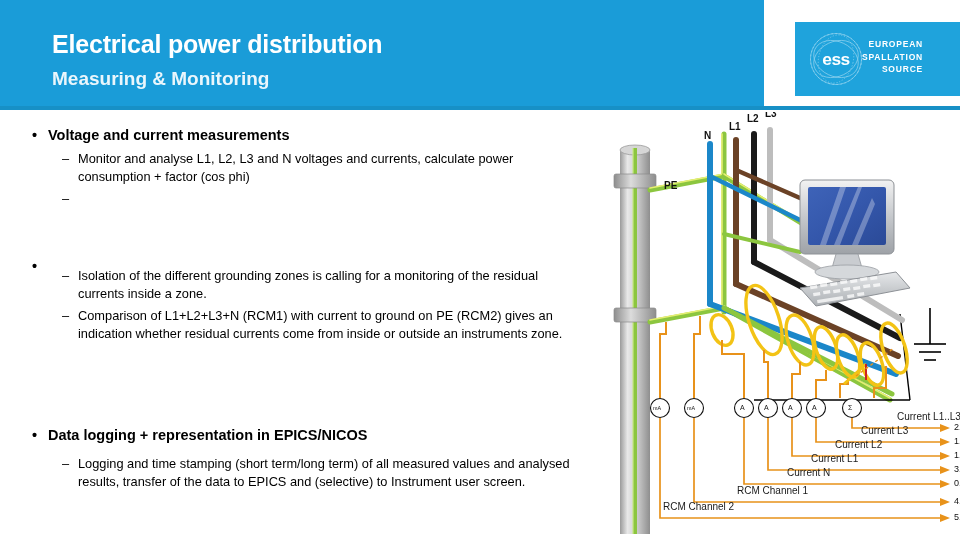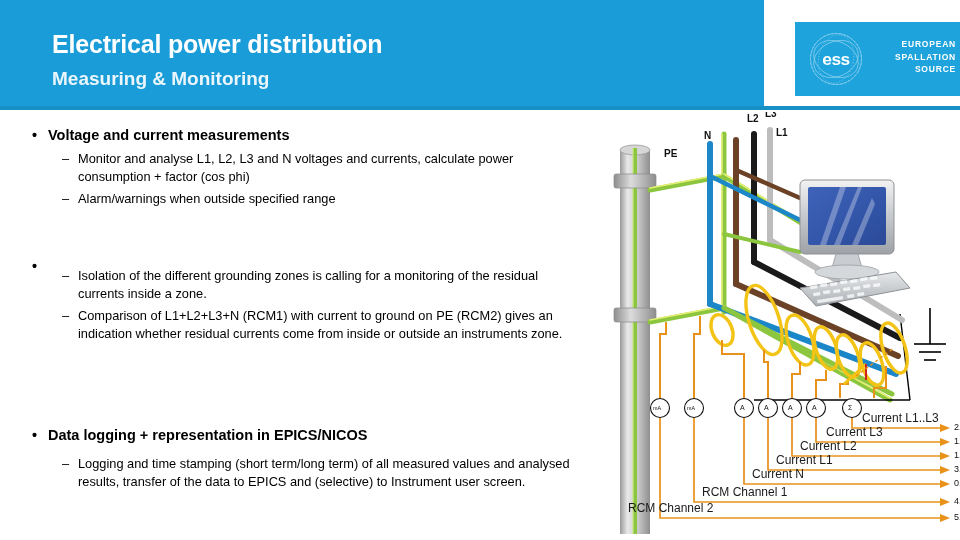--- a/index.html
+++ b/index.html
@@ -58,21 +58,21 @@
     height: 74px;
     background: #1fa3dc;
   }
   .logo-mark {
     position: absolute;
     left: 12px; top: 8px;
     width: 58px; height: 58px;
   }
   .logo-text {
     position: absolute;
-    left: 100px; top: 16px;
+    left: 67px; top: 16px;
     color: #ffffff;
     font-size: 8.5px;
     font-weight: bold;
     letter-spacing: 0.8px;
     line-height: 12.5px;
   }
 
   
   .content {
     position: absolute;
@@ -117,23 +117,24 @@
     width: 356px;
     height: 428px;
     background: #ffffff;
     overflow: hidden;
   }
   .diagram svg { display: block; }
 
   .lbl {
     position: absolute;
     font-family: "Liberation Sans", sans-serif;
-    font-size: 12px;
+    font-size: 10px;
     color: #1a1a1a;
     white-space: nowrap;
+    margin-left: 35px;
   }
   .wire-lbl {
     position: absolute;
     font-size: 10px;
     font-weight: bold;
     color: #111111;
     white-space: nowrap;
   }
   .val {
     position: absolute;
@@ -184,21 +185,20 @@
     <div class="bullet-l1">
       <span class="dot">•</span>
       <span>Voltage and current measurements</span>
     </div>
     <div class="bullet-l2">
       <span class="dash">–</span>
       <span>Monitor and analyse  L1, L2, L3 and N voltages and currents, calculate power consumption + factor (cos phi)</span>
     </div>
     <div class="bullet-l2">
       <span class="dash">–</span>
-      <span>Alarm/warnings when outside specified range</span>
     </div>
   </div>
 
   <div class="blk" style="top:147px;">
     <div class="bullet-l1">
       <span class="dot">•</span>
     </div>
     <div class="bullet-l2" style="margin-top:10px;">
       <span class="dash">–</span>
       <span>Isolation of the different grounding zones is calling for a monitoring of the residual currents inside a zone.</span>
@@ -397,23 +397,23 @@
       <polygon points="336,312 346,316 336,320"></polygon>
       <polygon points="336,326 346,330 336,334"></polygon>
       <polygon points="336,340 346,344 336,348"></polygon>
       <polygon points="336,354 346,358 336,362"></polygon>
       <polygon points="336,368 346,372 336,376"></polygon>
       <polygon points="336,386 346,390 336,394"></polygon>
       <polygon points="336,402 346,406 336,410"></polygon>
     </g>
   </svg>
 
-  <div class="wire-lbl" style="left:60px;  top:36px;">PE</div>
+  <div class="wire-lbl" style="left:60px;  top:68px;">PE</div>
   <div class="wire-lbl" style="left:100px; top:18px;">N</div>
-  <div class="wire-lbl" style="left:125px; top:15px;margin-left:47px;">L1</div>
+  <div class="wire-lbl" style="left:125px; top:9px;">L1</div>
   <div class="wire-lbl" style="left:143px; top:1px;">L2</div>
   <div class="wire-lbl" style="left:161px; top:-4px;">L3</div>
 
   <div class="meter-txt" style="left:49px;  top:293px;">mA</div>
   <div class="meter-txt" style="left:83px;  top:293px;">mA</div>
   <div class="meter-txt" style="left:136px; top:292px; font-size:7px;">A</div>
   <div class="meter-txt" style="left:160px; top:292px; font-size:7px;">A</div>
   <div class="meter-txt" style="left:184px; top:292px; font-size:7px;">A</div>
   <div class="meter-txt" style="left:208px; top:292px; font-size:7px;">A</div>
   <div class="meter-txt" style="left:244px; top:292px; font-size:7px;">Σ</div>

